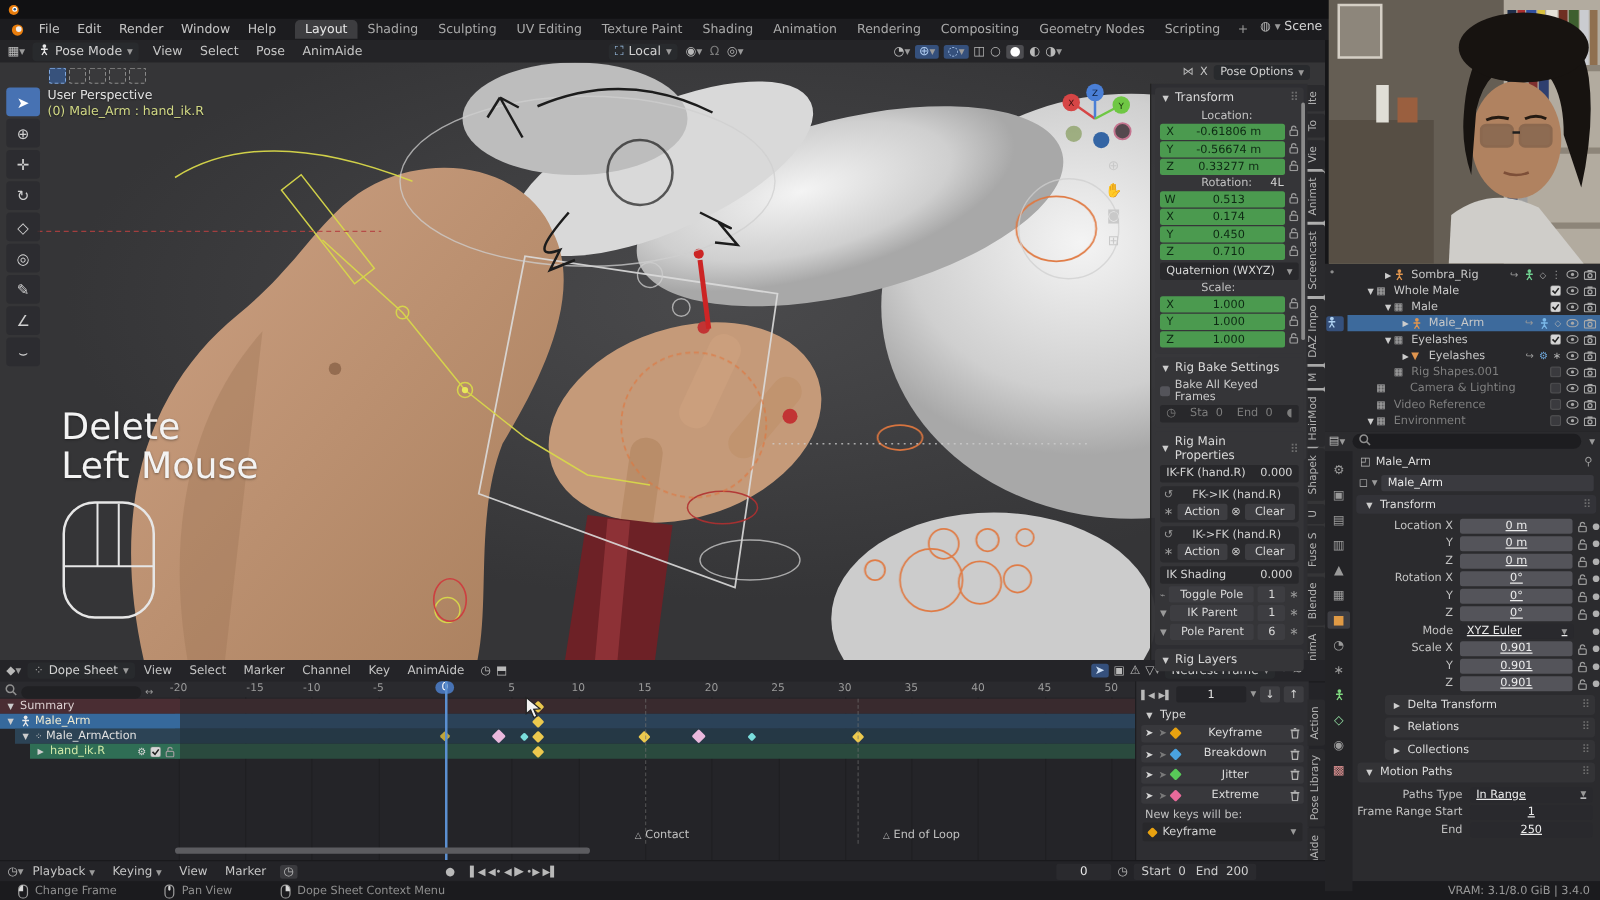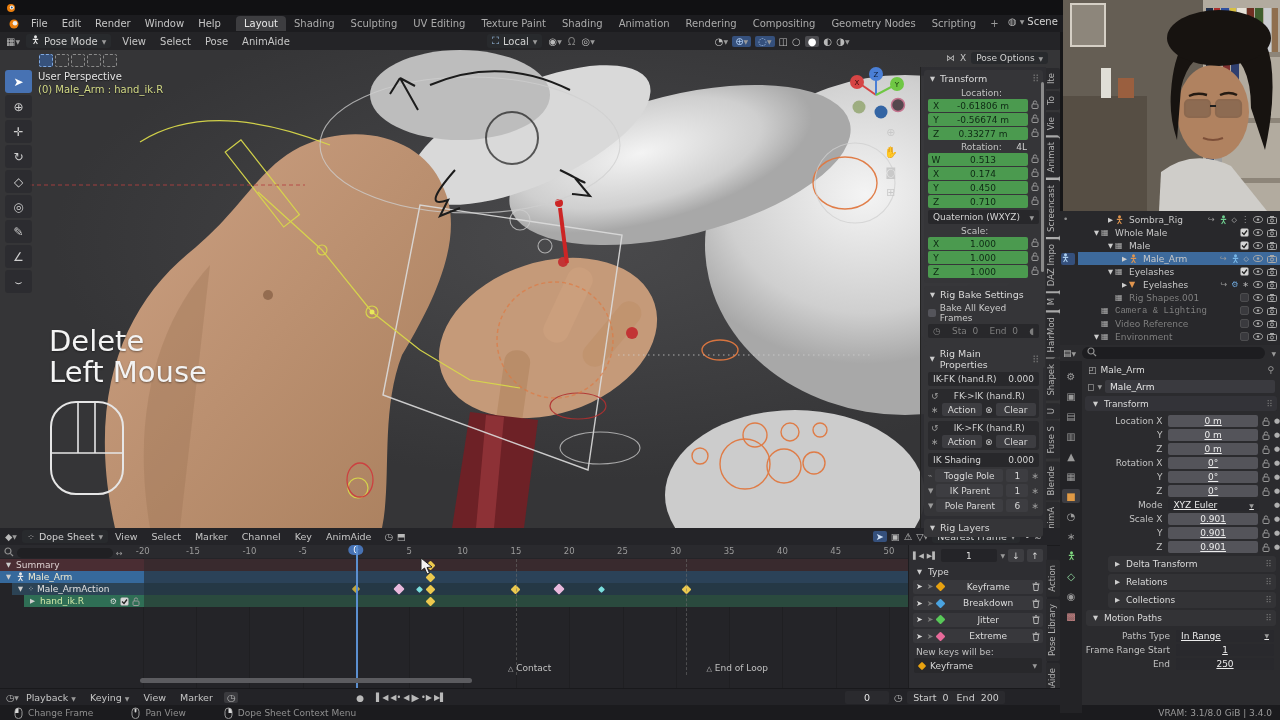--- a/index.html
+++ b/index.html
@@ -764,21 +764,21 @@
             </svg>
           </span>
         </span>
       </div>
       <div class="ol-row gray">
         <span style="width: 14px;"></span>
         <span class="exp"></span>
         <span style="display: inline-flex; width: 11px;">
           <span style="color:#b0b0b0;font-size:8px">▦</span>
         </span>
-        <span style="margin-left: 3px; font-family: Liberation Mono, monospace;">Camera &amp; Lighting</span>
+        <span style="margin-left: 16px;">Camera &amp; Lighting</span>
         <span style="margin-left: auto; display: inline-flex; gap: 4px; align-items: center; margin-right: 3px;">
           <span style="display: inline-flex;">
             <svg width="9" height="9" viewBox="0 0 9 9">
               <rect x="0.5" y="0.5" width="8" height="8" rx="1.5" fill="#3a3a3e" stroke="#88888855"></rect>
             </svg>
           </span>
           <span style="display: inline-flex;">
             <svg width="10" height="7" viewBox="0 0 10 7">
               <ellipse cx="5" cy="3.5" rx="4.5" ry="3" fill="none" stroke="#a8a8a8"></ellipse>
               <circle cx="5" cy="3.5" r="1.3" fill="#a8a8a8"></circle>
@@ -1075,21 +1075,21 @@
       <span class="dd">
           <span>Nearest Frame</span>
           <span class="chev">▼</span>
         </span>
       <span class="ibtn">•</span>
       <span class="ibtn">≈</span>
     </div>
   </div>
   <div id="rulerrow">
       <span class="tick" style="left: 142.8px;">-20</span>
-      <span class="tick" style="left: 193px;">-15</span>
+      <span class="tick" style="left: 204px;">-15</span>
       <span class="tick" style="left: 249.4px;">-10</span>
       <span class="tick" style="left: 302.7px;">-5</span>
       <span class="tick" style="left: 356px; background: rgb(71, 114, 179); color: rgb(255, 255, 255); border-radius: 6px; padding: 0px 5px; top: 0px;">0</span>
       <span class="tick" style="left: 409.3px;">5</span>
       <span class="tick" style="left: 462.6px;">10</span>
       <span class="tick" style="left: 515.9px;">15</span>
       <span class="tick" style="left: 569.2px;">20</span>
       <span class="tick" style="left: 622.5px;">25</span>
       <span class="tick" style="left: 675.8px;">30</span>
       <span class="tick" style="left: 729.1px;">35</span>

